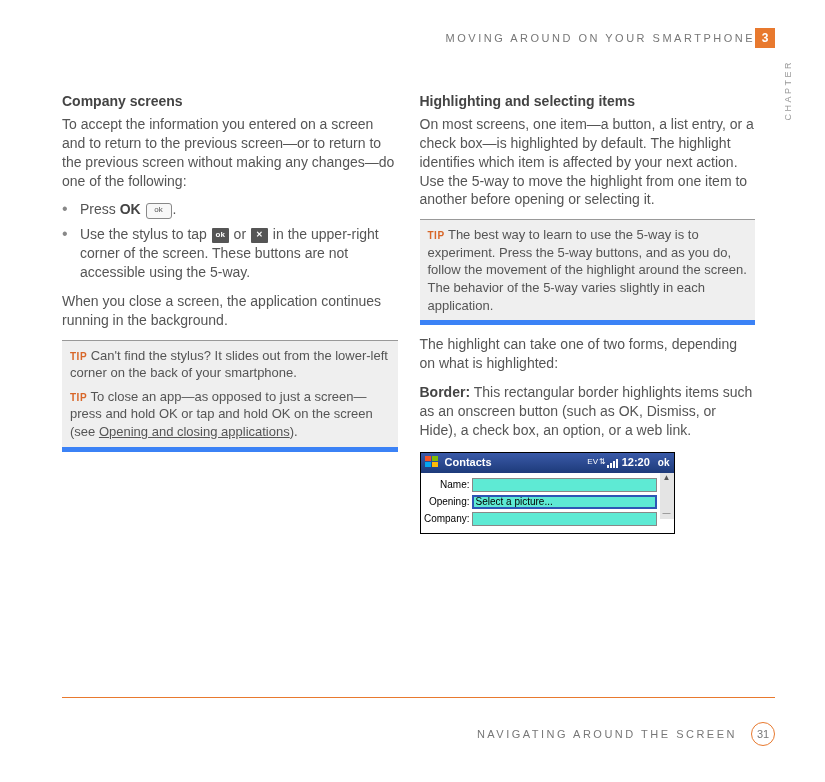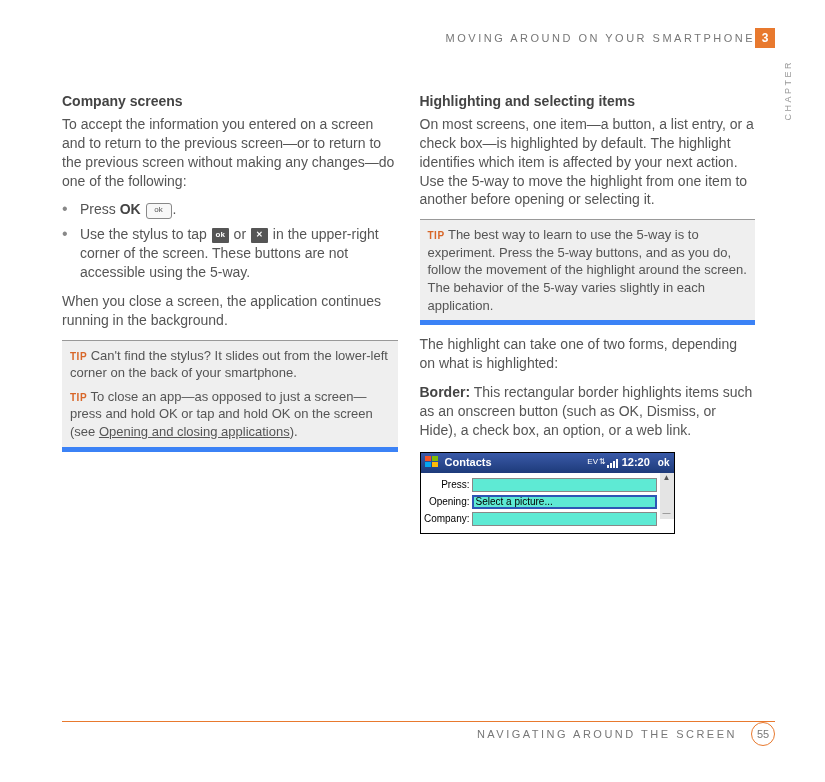--- a/index.html
+++ b/index.html
@@ -236,21 +236,21 @@
   .device-body-wrap {
     display: flex;
   }
 
   .footer {
     position: absolute;
     bottom: 36px;
     left: 62px;
     right: 50px;
     border-top: 1px solid #e8792e;
-    padding-top: 0;
+    padding-top: 24px;
     display: flex;
     justify-content: flex-end;
     align-items: center;
     gap: 14px;
   }
   .footer-title {
     font-size: 11px;
     letter-spacing: 2.5px;
     color: #777;
   }
@@ -331,21 +331,21 @@
               <i style="height:7px"></i>
               <i style="height:9px"></i>
           </span>
         </span>
         <span class="device-time">12:20</span>
         <span class="device-ok">ok</span>
       </div>
       <div class="device-body-wrap">
         <div class="device-body" style="flex:1">
           <div class="device-row">
-            <label>Press:</label>
+            <label>Name:</label>
             <div class="device-input"></div>
           </div>
           <div class="device-row">
             <label>Opening:</label>
             <div class="device-input highlight">Select a picture...</div>
           </div>
           <div class="device-row">
             <label>Company:</label>
             <div class="device-input"></div>
           </div>
@@ -354,14 +354,14 @@
           <span>▲</span>
           <span>—</span>
         </div>
       </div>
     </div>
   </div>
 </div>
 
 <div class="footer">
   <span class="footer-title">NAVIGATING AROUND THE SCREEN</span>
-  <span class="page-num">55</span>
+  <span class="page-num">31</span>
 </div>
 
 </body></html>

